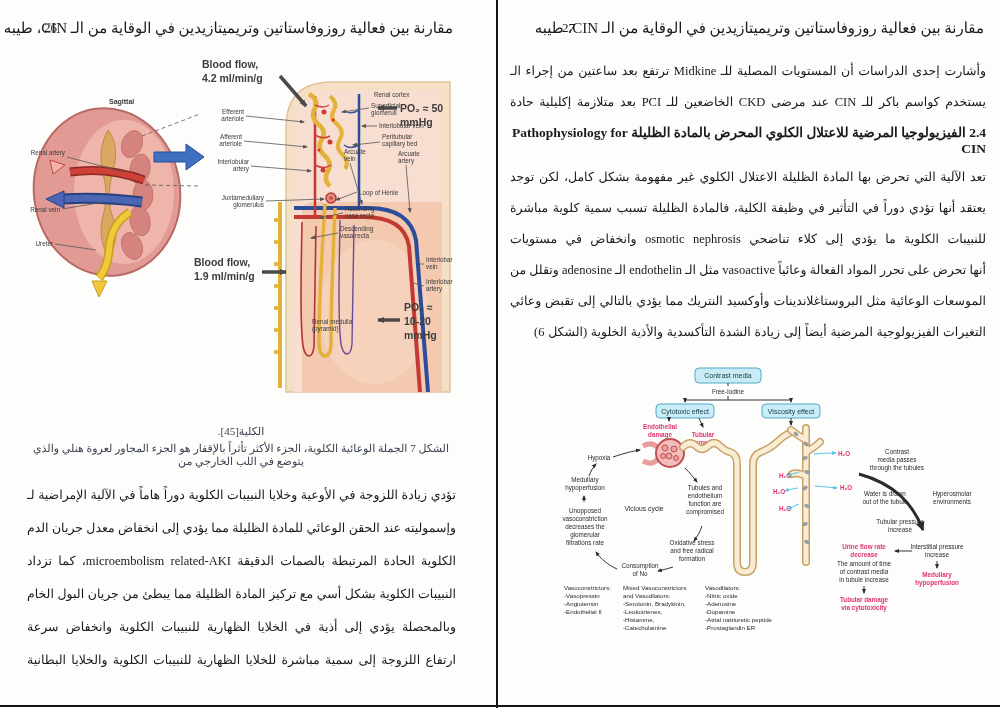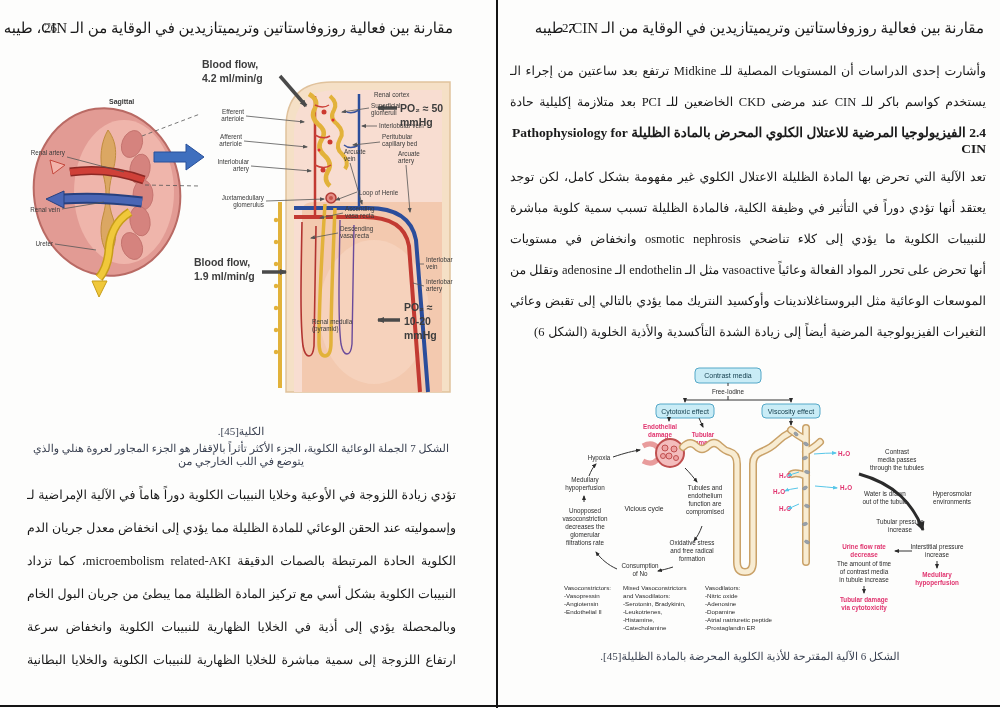--- a/index.html
+++ b/index.html
@@ -301,14 +301,13 @@
     <text class="fc-pink" x="351" y="183"><tspan x="351" dy="0">Urine flow rate</tspan><tspan x="351" dy="8">decrease</tspan></text>
     <text class="fc-text" x="351" y="200"><tspan x="351" dy="0">The amount of time</tspan><tspan x="351" dy="8">of contrast media</tspan><tspan x="351" dy="8">in tubule increase</tspan></text>
     <path class="fc-line" d="M 351,220 V 227" marker-end="url(#f6a)"></path>
     <text class="fc-pink" x="351" y="236"><tspan x="351" dy="0">Tubular damage</tspan><tspan x="351" dy="8">via cytotoxicity</tspan></text>
 
     <text class="fc-list" x="51" y="224"><tspan x="51" dy="0">Vasoconstrictors:</tspan><tspan x="51" dy="8">-Vasopressin</tspan><tspan x="51" dy="8">-Angiotensin</tspan><tspan x="51" dy="8">-Endothelial II</tspan></text>
     <text class="fc-list" x="110" y="224"><tspan x="110" dy="0">Mixed Vasoconstrictors</tspan><tspan x="110" dy="8">and Vasodilators:</tspan><tspan x="110" dy="8">-Serotonin, Bradykinin,</tspan><tspan x="110" dy="8">-Leukotrienes,</tspan><tspan x="110" dy="8">-Histamine,</tspan><tspan x="110" dy="8">-Catecholamine</tspan></text>
     <text class="fc-list" x="192" y="224"><tspan x="192" dy="0">Vasodilators:</tspan><tspan x="192" dy="8">-Nitric oxide</tspan><tspan x="192" dy="8">-Adenosine</tspan><tspan x="192" dy="8">-Dopamine</tspan><tspan x="192" dy="8">-Atrial natriuretic peptide</tspan><tspan x="192" dy="8">-Prostaglandin ER</tspan></text>
   </svg>
 
-  <div class="caption" style="left:30px;right:30px;top:650px;">الشكل 6 الآلية المقترحة للأذية الكلوية المحرضة بالمادة الظليلة[45].</div>
 </div>
 
 </body></html>

